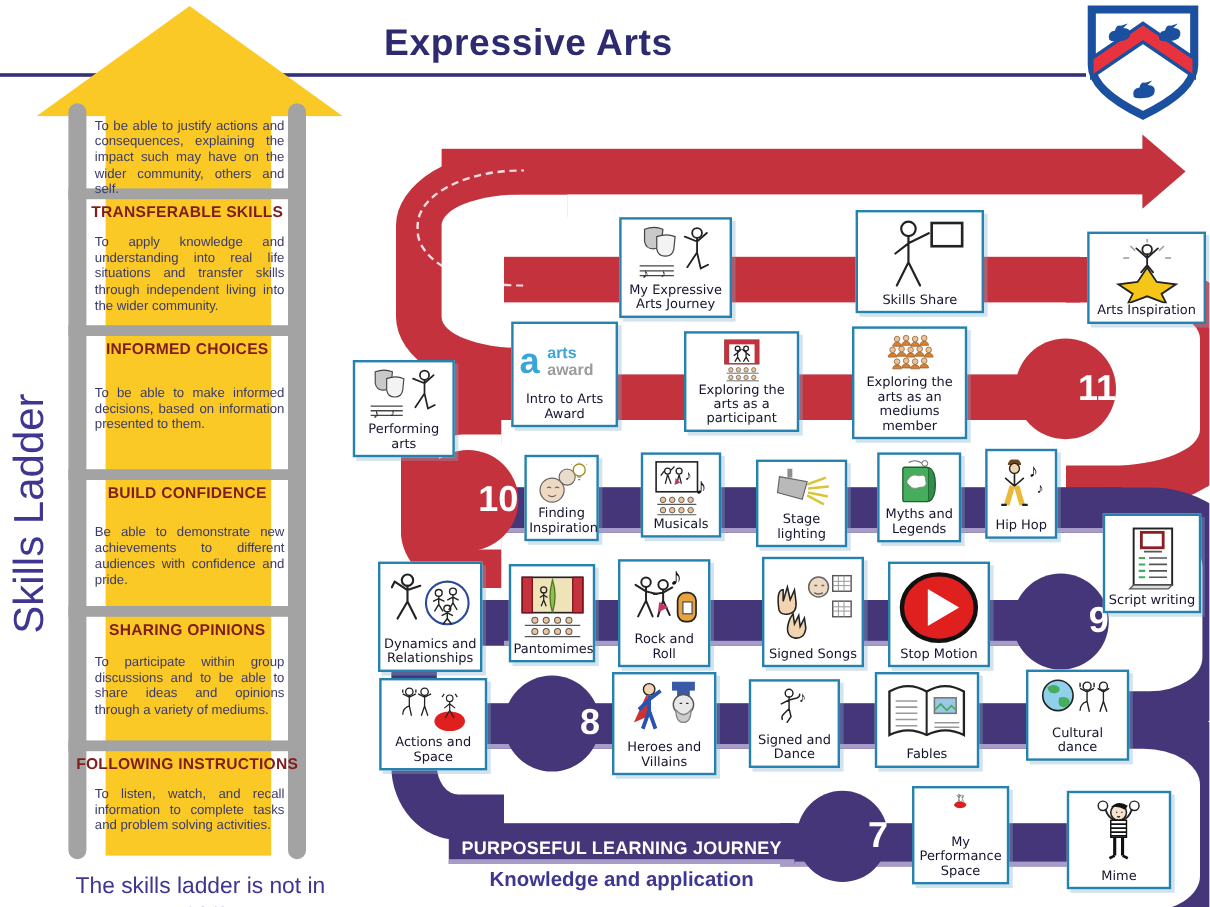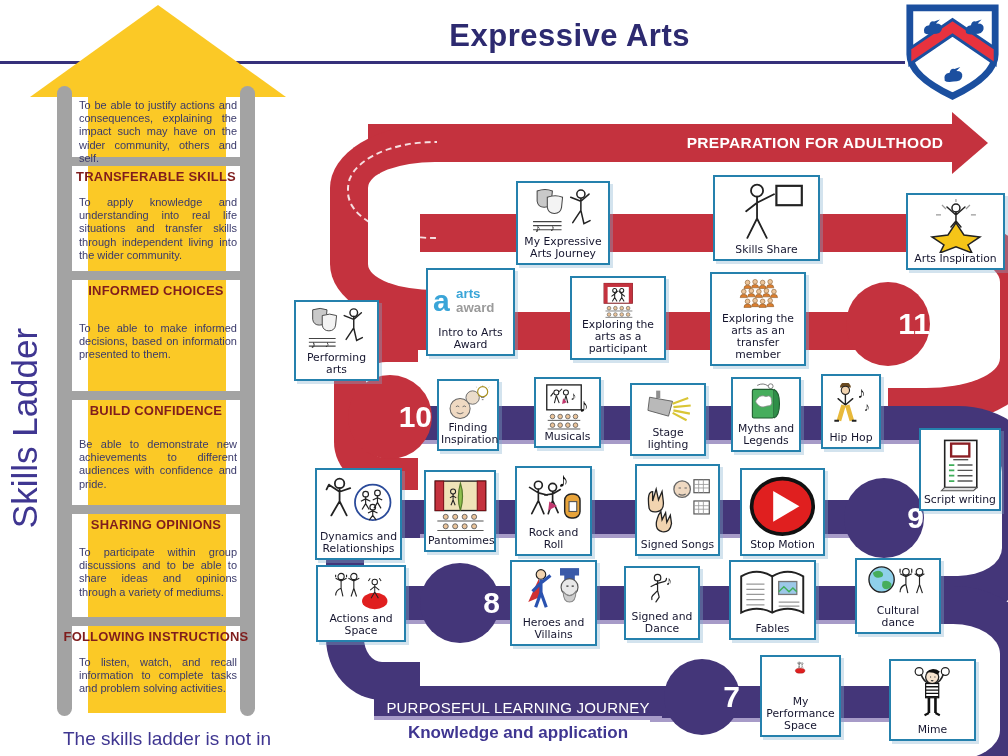--- a/index.html
+++ b/index.html
@@ -1,20 +1,20 @@
 <!DOCTYPE html>
 <html><head>
 <meta charset="utf-8">
 <style>
   html,body{margin:0;padding:0;background:#fff;}
   #canvas{position:relative;width:1008px;height:756px;background:#fff;overflow:hidden;
           font-family:"Liberation Sans",sans-serif;}
   
   .hline{position:absolute;left:0;top:61px;width:905px;height:3px;background:#35307A;z-index:0;}
-  .title{position:absolute;left:320px;top:18px;width:370px;text-align:right;
+  .title{position:absolute;left:320px;top:18px;width:370px;text-align:left;
          font-size:31px;font-weight:bold;color:#2D2A70;letter-spacing:.5px;z-index:2;}
   .crest{position:absolute;left:903px;top:4px;width:99px;height:97px;z-index:3;}
   
   .ahead{position:absolute;left:30px;top:5px;width:256px;height:92px;background:#FBC926;
          clip-path:polygon(50% 0,100% 100%,0 100%);z-index:1;}
   .ashaft{position:absolute;left:88px;top:95px;width:138px;height:618px;background:#FBC926;z-index:1;}
   .rail{position:absolute;top:86px;width:15px;height:630px;background:#A3A3A3;border-radius:8px;z-index:2;}
   .rung{position:absolute;left:57px;width:198px;height:9px;background:#A3A3A3;z-index:2;}
   .lh{position:absolute;left:56px;width:200px;text-align:center;color:#7f1d1d;font-weight:bold;
       font-size:13px;letter-spacing:.2px;z-index:3;white-space:nowrap;}
@@ -33,21 +33,21 @@
   .credr{position:absolute;border:38px solid #C4323E;border-left:none;z-index:1;}
   .cleft{position:absolute;border:38px solid #443679;border-right:none;z-index:1;}
   .credl{position:absolute;border:32px solid #C4323E;border-right:none;z-index:1;}
   .udash{position:absolute;border:2px dashed rgba(255,255,255,.85);border-right:none;z-index:2;}
   .arrowhead{position:absolute;width:0;height:0;border-top:31px solid transparent;
              border-bottom:31px solid transparent;border-left:36px solid #C4323E;z-index:1;}
   .ribbontext{position:absolute;color:#fff;font-weight:bold;font-size:15.5px;letter-spacing:.3px;
               text-align:center;z-index:2;}
   .banner{position:absolute;left:374px;top:686px;width:288px;height:30px;background:#443679;
           border-bottom:4px solid #A79BC8;z-index:3;display:flex;align-items:center;justify-content:center;}
-  .banner span{color:#fff;font-weight:normal;font-size:15px;letter-spacing:.2px;margin-top:12px;}
+  .banner span{color:#fff;font-weight:bold;font-size:15px;letter-spacing:.2px;margin-top:12px;}
   .caption{position:absolute;left:374px;top:723px;width:288px;text-align:center;
            font-size:17px;font-weight:bold;color:#3F3691;z-index:3;}
   
   .year{position:absolute;border-radius:50%;color:#fff;display:flex;align-items:center;
         justify-content:flex-end;font-size:30px;font-weight:bold;z-index:4;}
   .card{position:absolute;background:#fff;border:2.5px solid #2581AD;z-index:5;
         box-shadow:3px 3px 0 rgba(130,175,205,.35);display:flex;flex-direction:column;
         align-items:center;justify-content:space-between;padding:4px 2px 3px 2px;box-sizing:border-box;}
   .card .ic{flex:1;display:flex;align-items:center;justify-content:center;width:100%;overflow:hidden;}
   .card .ic svg{max-width:92%;max-height:100%;}
@@ -92,21 +92,20 @@
   <div class="lh" style="top:517px">SHARING OPINIONS</div>
   <div class="ld" style="top:546px">To participate within group discussions and to be able to share ideas and opinions through a variety of mediums.</div>
   <div class="lh" style="top:629px">FOLLOWING INSTRUCTIONS</div>
   <div class="ld" style="top:656px">To listen, watch, and recall information to complete tasks and problem solving activities.</div>
 
   <div class="vlabel">Skills Ladder</div>
   <div class="footnote">The skills ladder is not in years</div>
 
   <div class="band bred" style="left:368px;top:124px;width:590px;height:38px"></div>
   <div class="arrowhead" style="left:952px;top:112px"></div>
-  <div class="ribbontext" style="left:680px;top:134px;width:270px">PREPARATION FOR ADULTHOOD</div>
 
   <div class="uturn" style="left:330px;top:124px;width:105px;height:128px;
        border-top-left-radius:105px 64px;border-bottom-left-radius:105px 64px"></div>
   <div class="udash" style="left:347px;top:141px;width:88px;height:94px;
        border-top-left-radius:88px 47px;border-bottom-left-radius:88px 47px"></div>
 
   <div class="band bred" style="left:420px;top:214px;width:480px;height:38px"></div>
   <div class="credr" style="left:888px;top:214px;width:112px;height:136px;
        border-top-right-radius:112px 68px;border-bottom-right-radius:112px 68px"></div>
   <div class="band bred" style="left:330px;top:312px;width:560px;height:38px"></div>
@@ -249,21 +248,21 @@
             <use href="#aud" x="19" y="17"></use>
             <use href="#aud" x="29" y="18"></use>
             <use href="#aud" x="39" y="17"></use>
             <use href="#aud" x="49" y="18"></use>
             <use href="#aud" x="14" y="31"></use>
             <use href="#aud" x="24" y="30"></use>
             <use href="#aud" x="34" y="31"></use>
             <use href="#aud" x="44" y="30"></use>
           </svg>
         </span>
-        <div class="lbl">Exploring the arts as an transfer member</div>
+        <div class="lbl">Exploring the arts as an mediums member</div>
       </div>
       <div class="card" style="left: 437px; top: 379px; width: 62px; height: 72px;">
         <span class="ic">
           <svg viewBox="0 0 56 44">
             <circle cx="18" cy="28" r="12" fill="#EFD9C2" stroke="#666" stroke-width="1.2"></circle>
             <path d="M13 26 q2 -2 4 0 M21 26 q2 -2 4 0 M14 33 q4 3 8 0" stroke="#666" fill="none" stroke-width="1.1"></path>
             <circle cx="33" cy="15" r="8" fill="#EADCCB" stroke="#666" stroke-width="1.1"></circle>
             <circle cx="45" cy="8" r="6" fill="#fff" stroke="#A89020" stroke-width="1.4"></circle>
             <path d="M43 15 h4 M44 17.5 h2" stroke="#777" stroke-width="1.1"></path>
             <path d="M45 1 v-1 M38 3 l-1 -1 M52 3 l1 -1" stroke="#bbb"></path>

